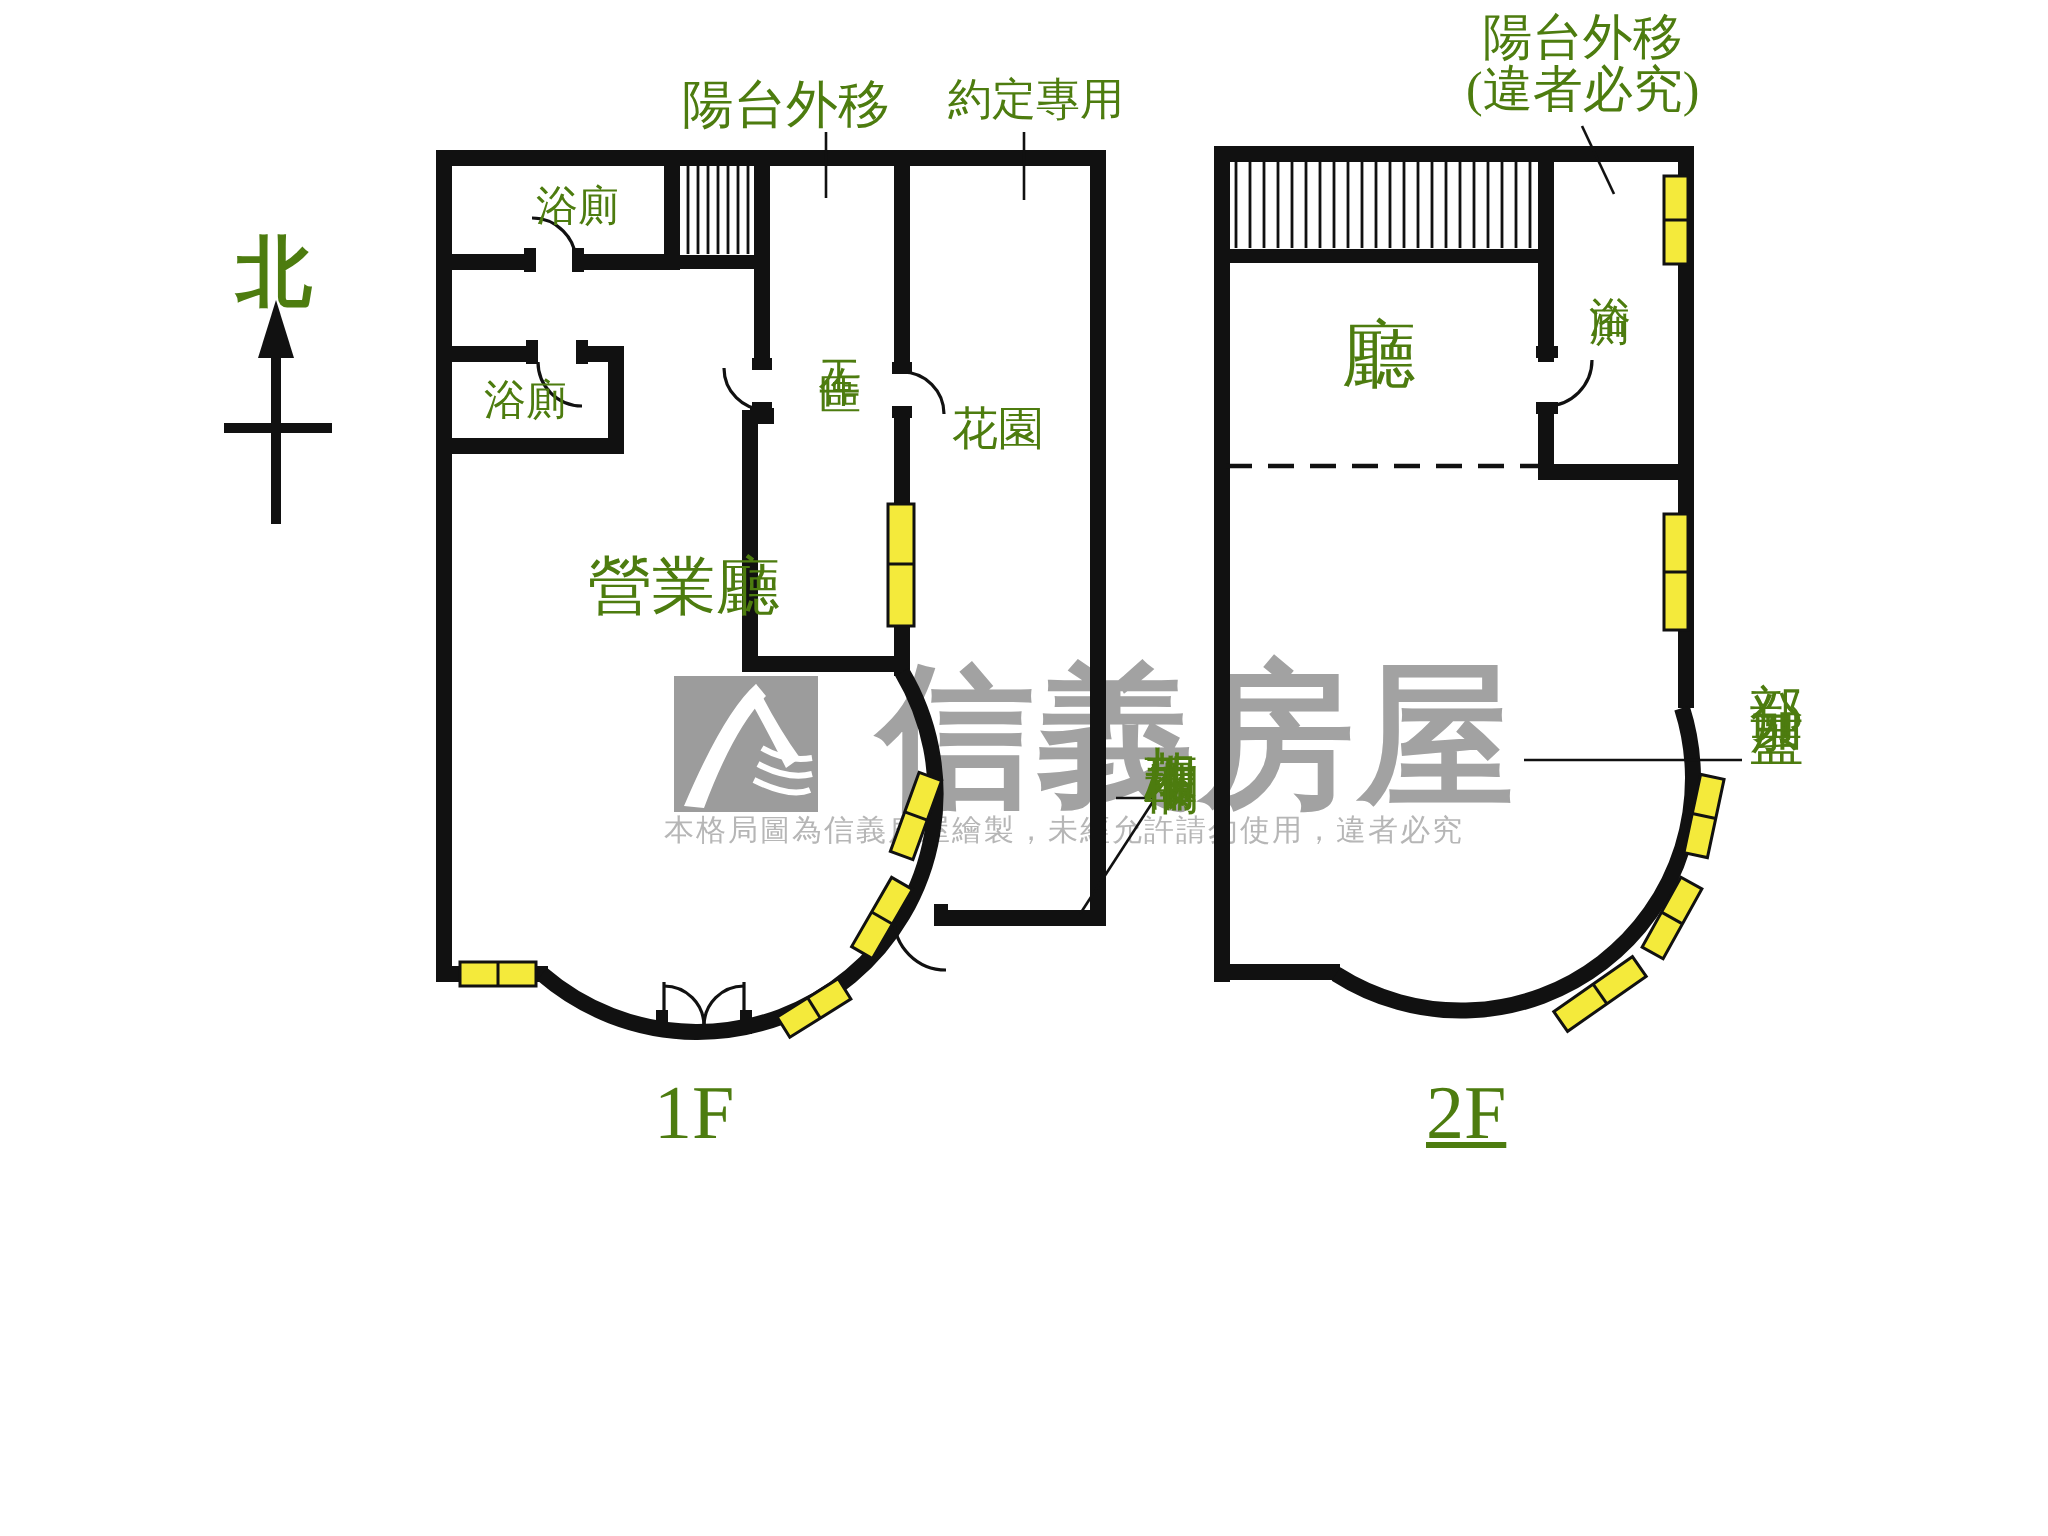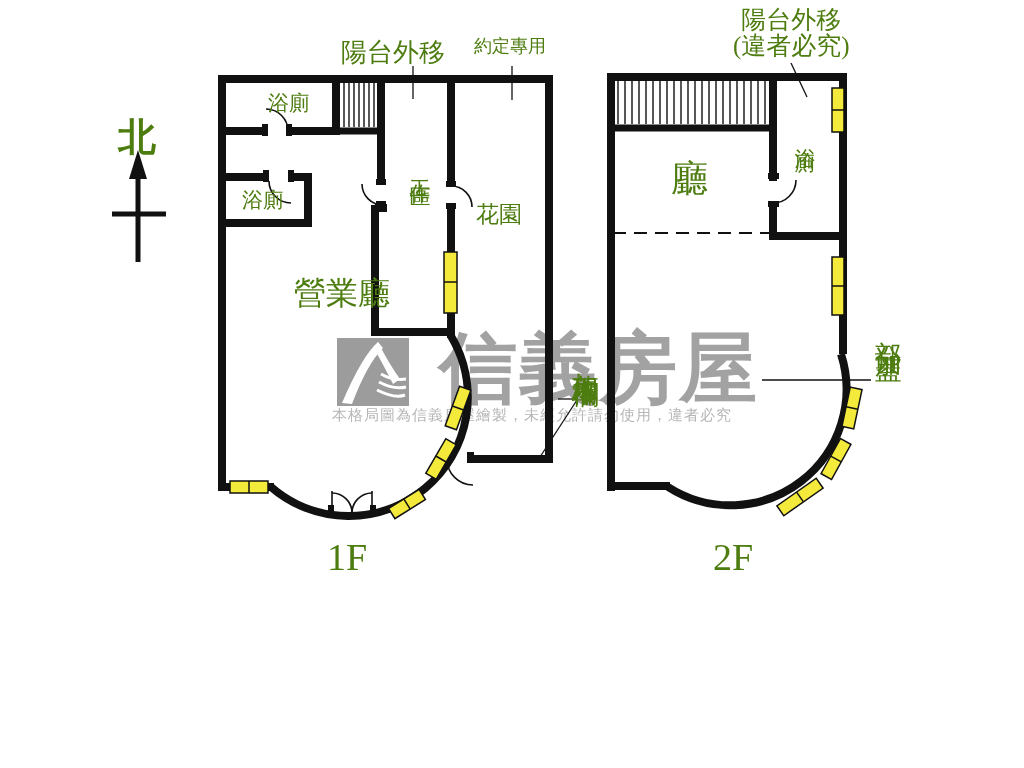--- a/index.html
+++ b/index.html
@@ -11,33 +11,33 @@
             letter-spacing:2px;line-height:1;z-index:1;}
   #wm-notice{left:332px;top:406px;font-size:15px;color:#b6b6b6;letter-spacing:1px;z-index:1;}
   #wm-logo{left:337px;top:338px;z-index:1;}
   
   #plan{left:0;top:0;z-index:2;}
   
   .lbl{color:#4d7c0f;z-index:3;white-space:nowrap;line-height:1.05;}
   .vert{writing-mode:vertical-rl;text-orientation:upright;}
   #lbl-north{left:118px;top:118px;font-size:38px;font-weight:bold;}
   #lbl-f1-balcony{left:341px;top:39px;font-size:26px;}
-  #lbl-f1-agreed{left:474px;top:38px;font-size:18px;font-family:Liberation Mono, monospace;}
+  #lbl-f1-agreed{left:474px;top:38px;font-size:22px;}
   #lbl-f1-bath1{left:268px;top:92px;font-size:21px;}
   #lbl-f1-bath2{left:242px;top:189px;font-size:21px;}
   #lbl-f1-work{left:409px;top:163px;font-size:21px;letter-spacing:4px;}
   #lbl-f1-garden{left:476px;top:203px;font-size:23px;}
   #lbl-f1-hall{left:246px;top:277px;font-size:32px;margin-left:48px;}
   #lbl-f1-fence{left:571px;top:351px;font-size:27px;letter-spacing:2px;}
   #lbl-f1-name{left:327px;top:538px;font-size:38px;text-align:center;}
   #lbl-f2-balcony{left:733px;top:7px;font-size:25px;text-align:center;}
   #lbl-f2-hall{left:671px;top:160px;font-size:37px;}
   #lbl-f2-bath{left:794px;top:131px;font-size:21px;letter-spacing:3px;}
   #lbl-f2-partial{left:874px;top:319px;font-size:27px;letter-spacing:5px;}
-  #lbl-f2-name{left:713px;top:538px;font-size:38px;}
+  #lbl-f2-name{left:713px;top:538px;font-size:38px;text-decoration:underline;}
   #disclaimer{left:232px;top:594px;font-size:29px;color:#161616;line-height:33.5px;
               letter-spacing:1px;}
 </style>
 </head>
 <body>
 
 <div id="stage">
 
   <svg id="wm-logo" class="abs" width="72" height="68" viewBox="0 0 72 68">
     <rect x="0" y="0" width="72" height="68" fill="#9c9c9c"></rect>

